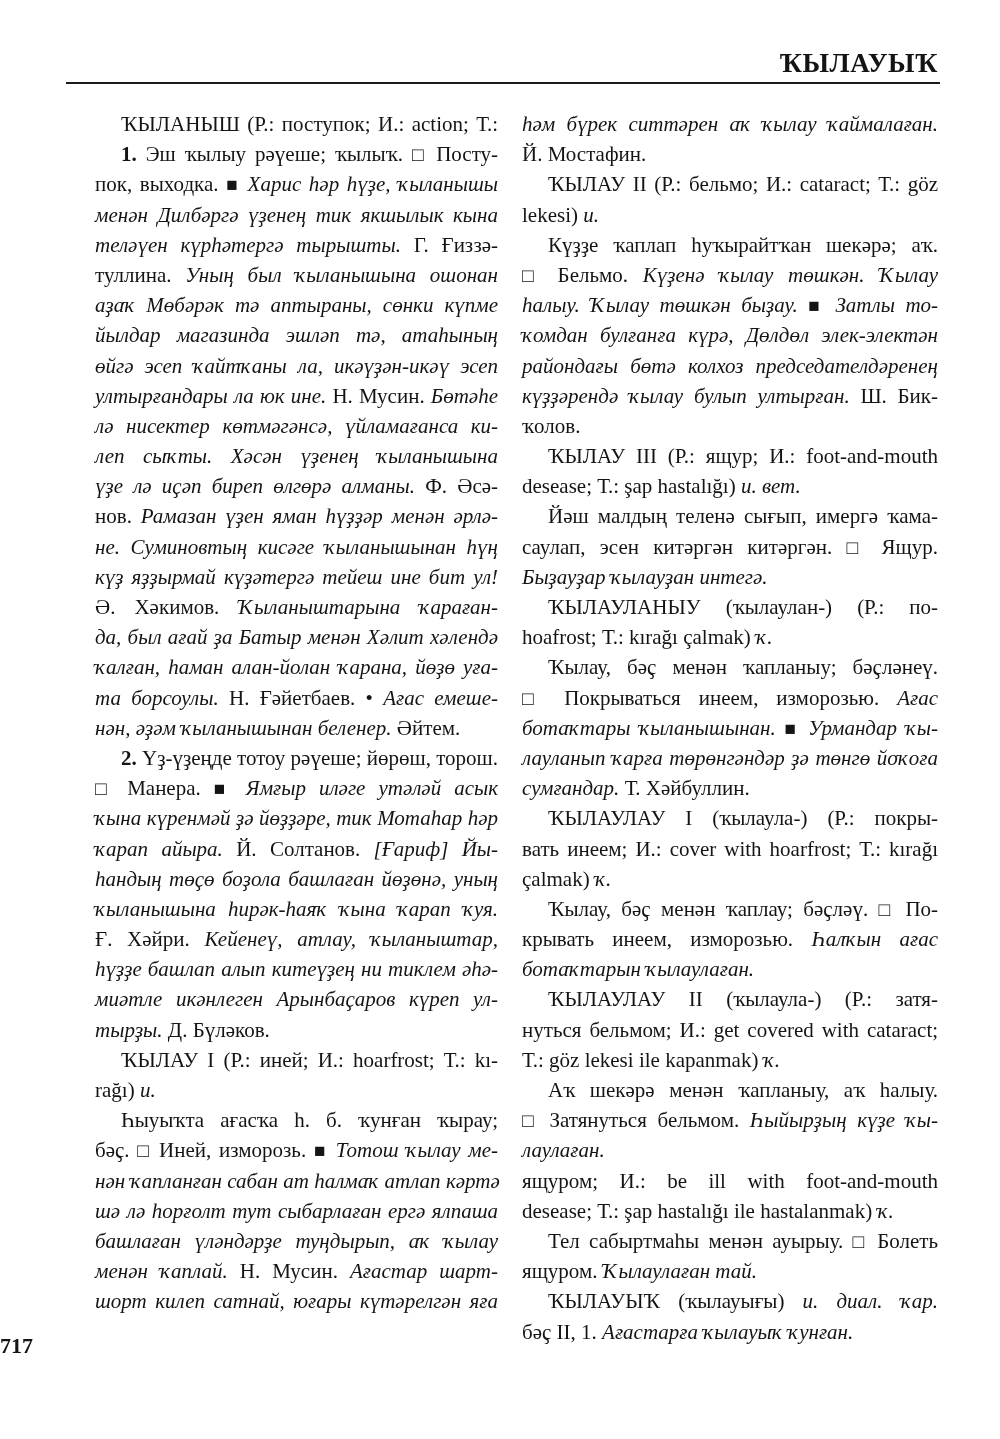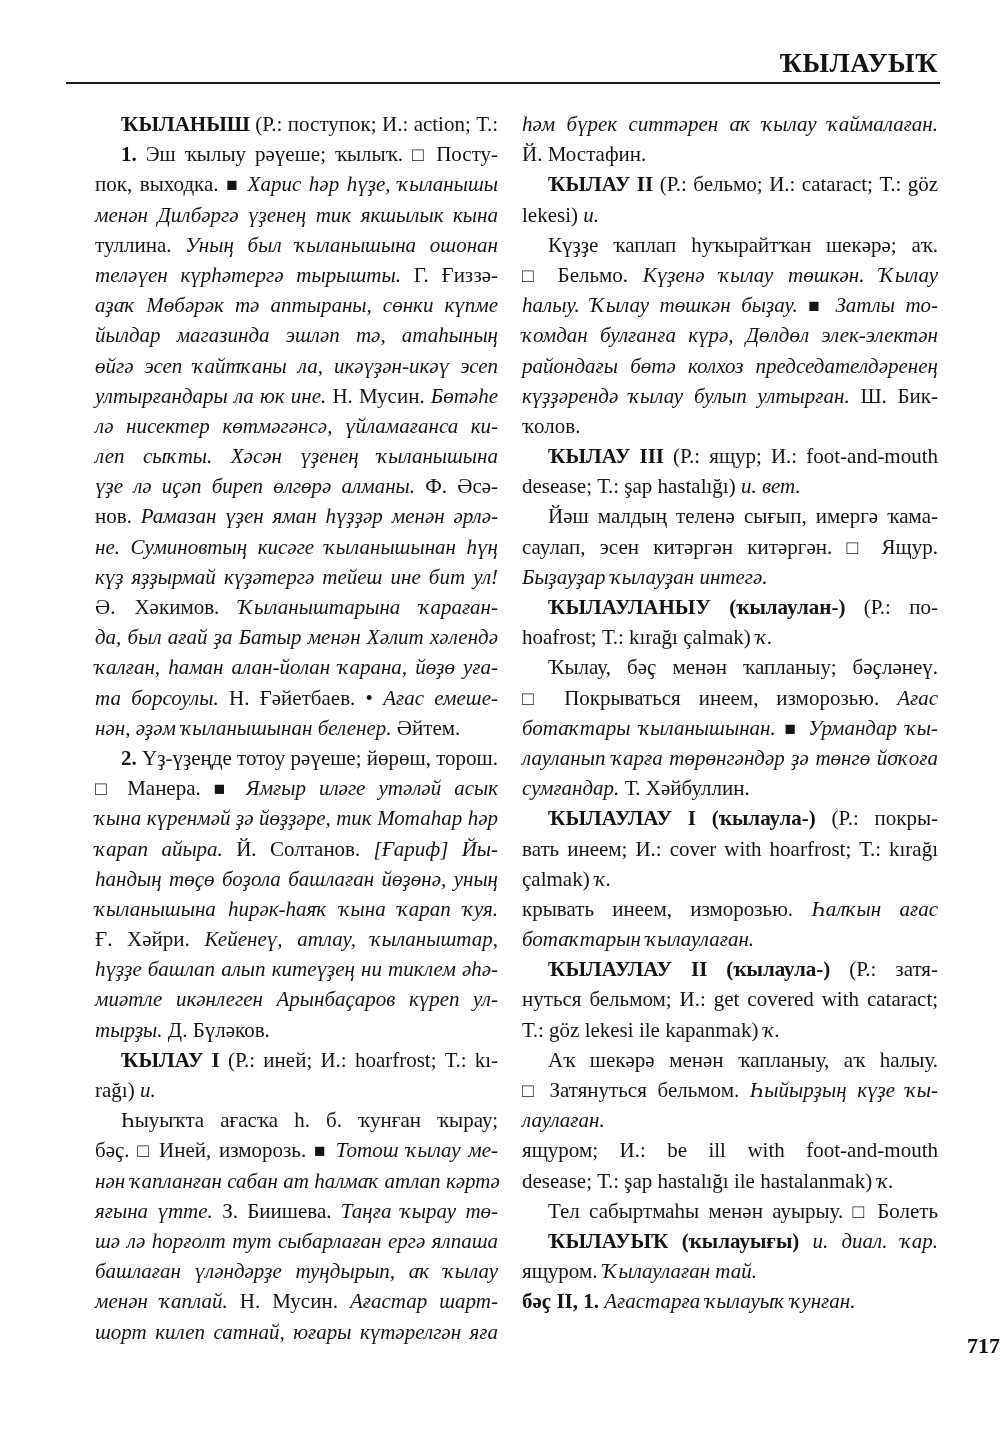--- a/index.html
+++ b/index.html
@@ -10,40 +10,40 @@
   .head-rule { position: absolute; top: 82px; left: 66px; width: 874px; height: 0;
                border-top: 2px solid #1a1a1a; }
   .col { position: absolute; top: 109px; }
   .col-left { left: 95px; width: 403px; }
   .col-right { left: 522px; width: 416px; }
   .ln { display: block; height: 30.2px; line-height: 30.2px; font-size: 21px;
         text-align: justify; text-align-last: justify; white-space: nowrap; }
   .ln.last { text-align-last: left; }
   .ln.ind { padding-left: 26px; }
   .ln span { white-space: pre; }
-  .hw { font-weight: bold; }
+  .hw { font-weight: normal; }
   .it { font-style: italic; }
   .num { font-weight: bold; }
   .sq { font-size: 19px; }
-  .page-number { position: absolute; top: 1333px; left: 0; width: 1000px; text-align: right;
+  .page-number { position: absolute; top: 1333px; left: 0; width: 1000px; text-align: left;
                  font-size: 22px; font-weight: bold; }
 </style>
 </head>
 <body>
 
 <div class="running-head">ҠЫЛАУЫҠ</div>
 <div class="head-rule"></div>
 
 <div class="col col-left">
     <div class="ln ind"><span class="hw">ҠЫЛАНЫШ</span> <span>(Р.:</span> <span>поступок;</span> <span>И.:</span> <span>action;</span> <span>Т.:</span></div>
     <div class="ln ind"><span class="num">1.</span> <span>Эш</span> <span>ҡылыу</span> <span>рәүеше;</span> <span>ҡылыҡ.</span> <span class="sq">□</span> <span>Посту-</span></div>
     <div class="ln"><span>пок,</span> <span>выходка.</span> <span class="sq">■</span> <span class="it">Харис</span> <span class="it">һәр</span> <span class="it">һүҙе,</span> <span class="it">ҡыланышы</span></div>
     <div class="ln"><span class="it">менән</span> <span class="it">Дилбәргә</span> <span class="it">үҙенең</span> <span class="it">тик</span> <span class="it">якшылык</span> <span class="it">кына</span></div>
+    <div class="ln"><span class="it">теләүен</span> <span class="it">күрһәтергә</span> <span class="it">тырышты.</span> <span>Г.</span> <span>Ғиззә-</span></div>
     <div class="ln"><span>туллина.</span> <span class="it">Уның</span> <span class="it">был</span> <span class="it">ҡыланышына</span> <span class="it">ошонан</span></div>
-    <div class="ln"><span class="it">теләүен</span> <span class="it">күрһәтергә</span> <span class="it">тырышты.</span> <span>Г.</span> <span>Ғиззә-</span></div>
     <div class="ln"><span class="it">аҙаҡ</span> <span class="it">Мөбәрәк</span> <span class="it">тә</span> <span class="it">аптыраны,</span> <span class="it">сөнки</span> <span class="it">күпме</span></div>
     <div class="ln"><span class="it">йылдар</span> <span class="it">магазинда</span> <span class="it">эшләп</span> <span class="it">тә,</span> <span class="it">атаһының</span></div>
     <div class="ln"><span class="it">өйгә</span> <span class="it">эсеп</span> <span class="it">ҡайтҡаны</span> <span class="it">ла,</span> <span class="it">икәүҙән-икәү</span> <span class="it">эсеп</span></div>
     <div class="ln"><span class="it">ултырғандары</span> <span class="it">ла</span> <span class="it">юк</span> <span class="it">ине.</span> <span>Н.</span> <span>Мусин.</span> <span class="it">Бөтәһе</span></div>
     <div class="ln"><span class="it">лә</span> <span class="it">нисектер</span> <span class="it">көтмәгәнсә,</span> <span class="it">үйламағанса</span> <span class="it">ки-</span></div>
     <div class="ln"><span class="it">леп</span> <span class="it">сыҡты.</span> <span class="it">Хәсән</span> <span class="it">үҙенең</span> <span class="it">ҡыланышына</span></div>
     <div class="ln"><span class="it">үҙе</span> <span class="it">лә</span> <span class="it">иҫәп</span> <span class="it">биреп</span> <span class="it">өлгөрә</span> <span class="it">алманы.</span> <span>Ф.</span> <span>Әсә-</span></div>
     <div class="ln"><span>нов.</span> <span class="it">Рамазан</span> <span class="it">үҙен</span> <span class="it">яман</span> <span class="it">һүҙҙәр</span> <span class="it">менән</span> <span class="it">әрлә-</span></div>
     <div class="ln"><span class="it">не.</span> <span class="it">Суминовтың</span> <span class="it">кисәге</span> <span class="it">ҡыланышынан</span> <span class="it">һүң</span></div>
     <div class="ln"><span class="it">күҙ</span> <span class="it">яҙҙырмай</span> <span class="it">күҙәтергә</span> <span class="it">тейеш</span> <span class="it">ине</span> <span class="it">бит</span> <span class="it">ул!</span></div>
@@ -60,21 +60,20 @@
     <div class="ln"><span class="it">ҡыланышына</span> <span class="it">һирәк-һаяҡ</span> <span class="it">ҡына</span> <span class="it">ҡарап</span> <span class="it">ҡуя.</span></div>
     <div class="ln"><span>Ғ.</span> <span>Хәйри.</span> <span class="it">Кейенеү,</span> <span class="it">атлау,</span> <span class="it">ҡыланыштар,</span></div>
     <div class="ln"><span class="it">һүҙҙе</span> <span class="it">башлап</span> <span class="it">алып</span> <span class="it">китеүҙең</span> <span class="it">ни</span> <span class="it">тиклем</span> <span class="it">әһә-</span></div>
     <div class="ln"><span class="it">миәтле</span> <span class="it">икәнлеген</span> <span class="it">Арынбаҫаров</span> <span class="it">күреп</span> <span class="it">ул-</span></div>
     <div class="ln last"><span class="it">тырҙы.</span> <span>Д.</span> <span>Бүләков.</span></div>
     <div class="ln ind"><span class="hw">ҠЫЛАУ</span> <span class="hw">I</span> <span>(Р.:</span> <span>иней;</span> <span>И.:</span> <span>hoarfrost;</span> <span>Т.:</span> <span>kı-</span></div>
     <div class="ln last"><span>rağı)</span> <span class="it">и.</span></div>
     <div class="ln ind"><span>Һыуыҡта</span> <span>ағасҡа</span> <span>һ.</span> <span>б.</span> <span>ҡунған</span> <span>ҡырау;</span></div>
     <div class="ln"><span>бәҫ.</span> <span class="sq">□</span> <span>Иней,</span> <span>изморозь.</span> <span class="sq">■</span> <span class="it">Тотош</span> <span class="it">ҡылау</span> <span class="it">ме-</span></div>
     <div class="ln"><span class="it">нән</span> <span class="it">ҡапланған</span> <span class="it">сабан</span> <span class="it">ат</span> <span class="it">һалмаҡ</span> <span class="it">атлап</span> <span class="it">кәртә</span></div>
-    <div class="ln"><span class="it">яғына</span> <span class="it">үтте.</span> <span>З.</span> <span>Биишева.</span> <span class="it">Таңға</span> <span class="it">ҡырау</span> <span class="it">тө-</span></div>
     <div class="ln"><span class="it">шә</span> <span class="it">лә</span> <span class="it">һорғолт</span> <span class="it">тут</span> <span class="it">сыбарлаған</span> <span class="it">ергә</span> <span class="it">ялпаша</span></div>
     <div class="ln"><span class="it">башлаған</span> <span class="it">үләндәрҙе</span> <span class="it">туңдырып,</span> <span class="it">аҡ</span> <span class="it">ҡылау</span></div>
     <div class="ln"><span class="it">менән</span> <span class="it">ҡаплай.</span> <span>Н.</span> <span>Мусин.</span> <span class="it">Ағастар</span> <span class="it">шарт-</span></div>
     <div class="ln"><span class="it">шорт</span> <span class="it">килеп</span> <span class="it">сатнай,</span> <span class="it">юғары</span> <span class="it">күтәрелгән</span> <span class="it">яға</span></div>
   </div>
 <div class="col col-right">
     <div class="ln"><span class="it">һәм</span> <span class="it">бүрек</span> <span class="it">ситтәрен</span> <span class="it">аҡ</span> <span class="it">ҡылау</span> <span class="it">ҡаймалаған.</span></div>
     <div class="ln last"><span>Й.</span> <span>Мостафин.</span></div>
     <div class="ln ind"><span class="hw">ҠЫЛАУ</span> <span class="hw">II</span> <span>(Р.:</span> <span>бельмо;</span> <span>И.:</span> <span>cataract;</span> <span>Т.:</span> <span>göz</span></div>
     <div class="ln last"><span>lekesi)</span> <span class="it">и.</span></div>
@@ -93,29 +92,30 @@
     <div class="ln ind"><span class="hw">ҠЫЛАУЛАНЫУ</span> <span class="hw">(ҡылаулан-)</span> <span>(Р.:</span> <span>по-</span></div>
     <div class="ln last"><span>hoafrost;</span> <span>Т.:</span> <span>kırağı</span> <span>çalmak)</span> <span class="it">ҡ.</span></div>
     <div class="ln ind"><span>Ҡылау,</span> <span>бәҫ</span> <span>менән</span> <span>ҡапланыу;</span> <span>бәҫләнеү.</span></div>
     <div class="ln"><span class="sq">□</span> <span>Покрываться</span> <span>инеем,</span> <span>изморозью.</span> <span class="it">Ағас</span></div>
     <div class="ln"><span class="it">ботаҡтары</span> <span class="it">ҡыланышынан.</span> <span class="sq">■</span> <span class="it">Урмандар</span> <span class="it">ҡы-</span></div>
     <div class="ln"><span class="it">лауланып</span> <span class="it">ҡарға</span> <span class="it">төрөнгәндәр</span> <span class="it">ҙә</span> <span class="it">төнгө</span> <span class="it">йоҡоға</span></div>
     <div class="ln last"><span class="it">сумғандар.</span> <span>Т.</span> <span>Хәйбуллин.</span></div>
     <div class="ln ind"><span class="hw">ҠЫЛАУЛАУ</span> <span class="hw">I</span> <span class="hw">(ҡылаула-)</span> <span>(Р.:</span> <span>покры-</span></div>
     <div class="ln"><span>вать</span> <span>инеем;</span> <span>И.:</span> <span>cover</span> <span>with</span> <span>hoarfrost;</span> <span>Т.:</span> <span>kırağı</span></div>
     <div class="ln last"><span>çalmak)</span> <span class="it">ҡ.</span></div>
+    <div class="ln ind"><span>Ҡылау,</span> <span>бәҫ</span> <span>менән</span> <span>ҡаплау;</span> <span>бәҫләү.</span> <span class="sq">□</span> <span>По-</span></div>
     <div class="ln"><span>крывать</span> <span>инеем,</span> <span>изморозью.</span> <span class="it">Һалҡын</span> <span class="it">ағас</span></div>
     <div class="ln last"><span class="it">ботаҡтарын</span> <span class="it">ҡылаулаған.</span></div>
     <div class="ln ind"><span class="hw">ҠЫЛАУЛАУ</span> <span class="hw">II</span> <span class="hw">(ҡылаула-)</span> <span>(Р.:</span> <span>затя-</span></div>
     <div class="ln"><span>нуться</span> <span>бельмом;</span> <span>И.:</span> <span>get</span> <span>covered</span> <span>with</span> <span>cataract;</span></div>
     <div class="ln last"><span>Т.:</span> <span>göz</span> <span>lekesi</span> <span>ile</span> <span>kapanmak)</span> <span class="it">ҡ.</span></div>
     <div class="ln ind"><span>Аҡ</span> <span>шекәрә</span> <span>менән</span> <span>ҡапланыу,</span> <span>аҡ</span> <span>һалыу.</span></div>
     <div class="ln"><span class="sq">□</span> <span>Затянуться</span> <span>бельмом.</span> <span class="it">Һыйырҙың</span> <span class="it">күҙе</span> <span class="it">ҡы-</span></div>
     <div class="ln last"><span class="it">лаулаған.</span></div>
     <div class="ln"><span>ящуром;</span> <span>И.:</span> <span>be</span> <span>ill</span> <span>with</span> <span>foot-and-mouth</span></div>
     <div class="ln last"><span>desease;</span> <span>Т.:</span> <span>şap</span> <span>hastalığı</span> <span>ile</span> <span>hastalanmak)</span> <span class="it">ҡ.</span></div>
     <div class="ln ind"><span>Тел</span> <span>сабыртмаһы</span> <span>менән</span> <span>ауырыу.</span> <span class="sq">□</span> <span>Болеть</span></div>
+    <div class="ln last"><span>ящуром.</span> <span class="it">Ҡылаулаған</span> <span class="it">тай.</span></div>
     <div class="ln ind"><span class="hw">ҠЫЛАУЫҠ</span> <span class="hw">(ҡылауығы)</span> <span class="it">и.</span> <span class="it">диал.</span> <span class="it">ҡар.</span></div>
-    <div class="ln last"><span>ящуром.</span> <span class="it">Ҡылаулаған</span> <span class="it">тай.</span></div>
     <div class="ln last"><span class="hw">бәҫ</span> <span class="hw">II,</span> <span class="hw">1.</span> <span class="it">Ағастарға</span> <span class="it">ҡылауыҡ</span> <span class="it">ҡунған.</span></div>
   </div>
 
 <div class="page-number">717</div>
 
 </body></html>

